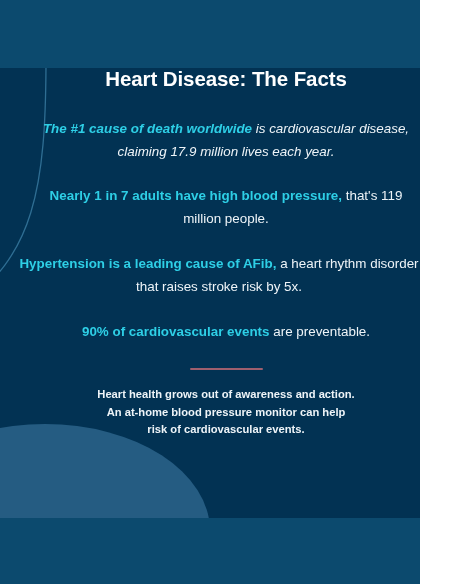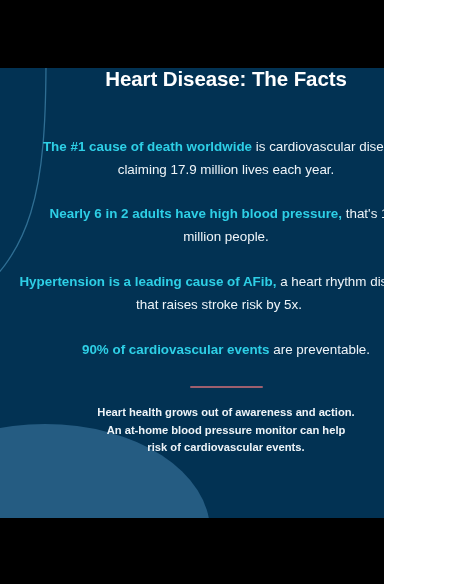--- a/index.html
+++ b/index.html
@@ -9,23 +9,23 @@
   }
   body {
     width: 452px;
     height: 584px;
     font-family: "Liberation Sans", sans-serif;
     -webkit-font-smoothing: antialiased;
   }
 
   #infographic-root {
     position: relative;
-    width: 384px;
+    width: 420px;
     height: 584px;
-    background: #000000;
+    background: #0c4a6e;
     overflow: hidden;
   }
 
   
   .navy-panel {
     position: absolute;
     left: 0;
     top: 68px;
     width: 452px;
     height: 450px;
@@ -77,21 +77,21 @@
     padding: 0;
     list-style: none;
   }
 
   .fact-item {
     margin: 0;
     padding: 0 30px;
     line-height: 1.42;
   }
 
-  .fact-item.fact-0 { margin-top: 44px; }
+  .fact-item.fact-0 { margin-top: 26px; font-style: italic; }
   .fact-item.fact-1 { margin-top: 22px; }
   .fact-item.fact-2 { margin-top: 22px; padding-left: 16px; }
   .fact-item.fact-3 { margin-top: 23px; }
 
   .fact-highlight {
     font-size: 13.4px;
     font-weight: bold;
     color: #2ECFE6;
   }
 
@@ -143,21 +143,21 @@
 
     <h1 class="page-title">Heart Disease: The Facts</h1>
 
     <ul class="facts-list">
 
       <li class="fact-item fact-0">
         <span class="fact-highlight">The #1 cause of death worldwide</span><span class="fact-rest"> is cardiovascular disease, claiming 17.9 million lives each year.</span>
       </li>
 
       <li class="fact-item fact-1">
-        <span class="fact-highlight">Nearly 6 in 2 adults have high blood pressure,</span><span class="fact-rest"> that's 119 million people.</span>
+        <span class="fact-highlight">Nearly 1 in 7 adults have high blood pressure,</span><span class="fact-rest"> that's 119 million people.</span>
       </li>
 
       <li class="fact-item fact-2">
         <span class="fact-highlight">Hypertension is a leading cause of AFib,</span><span class="fact-rest"> a heart rhythm disorder that raises stroke risk by 5x.</span>
       </li>
 
       <li class="fact-item fact-3">
         <span class="fact-highlight">90% of cardiovascular events</span><span class="fact-rest"> are preventable.</span>
       </li>
 

